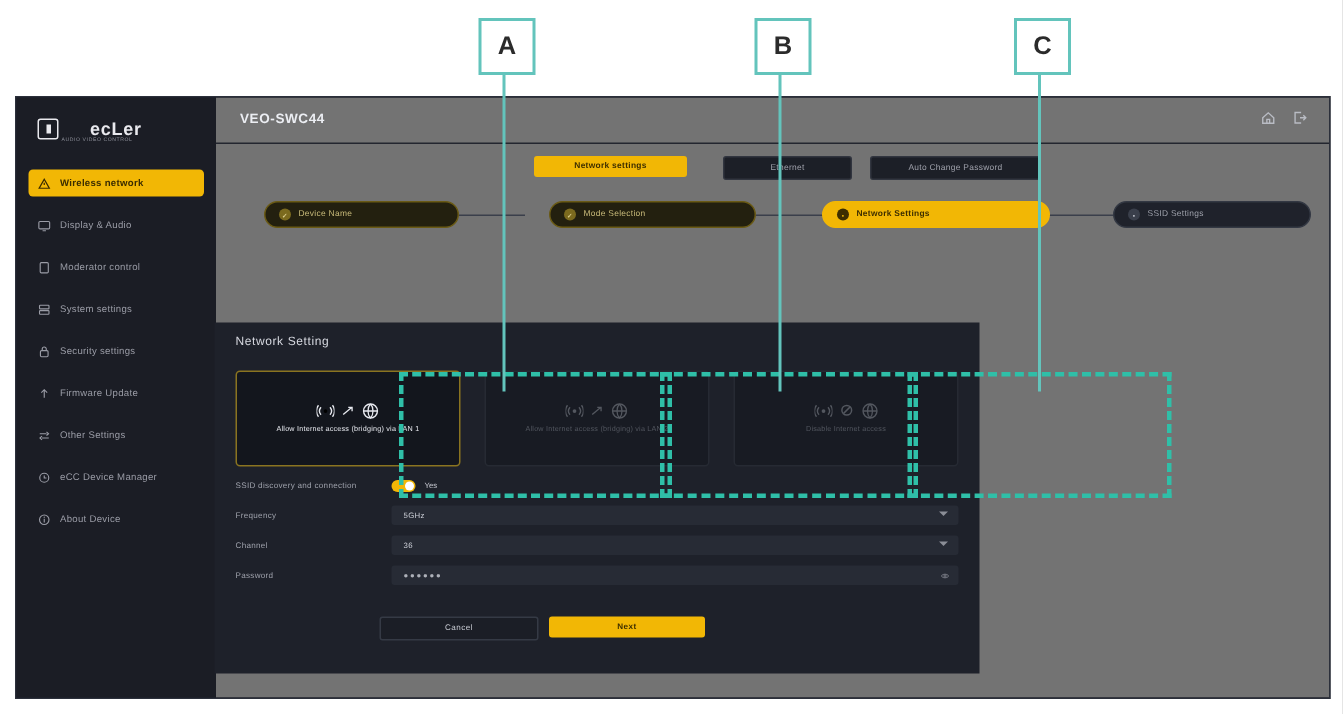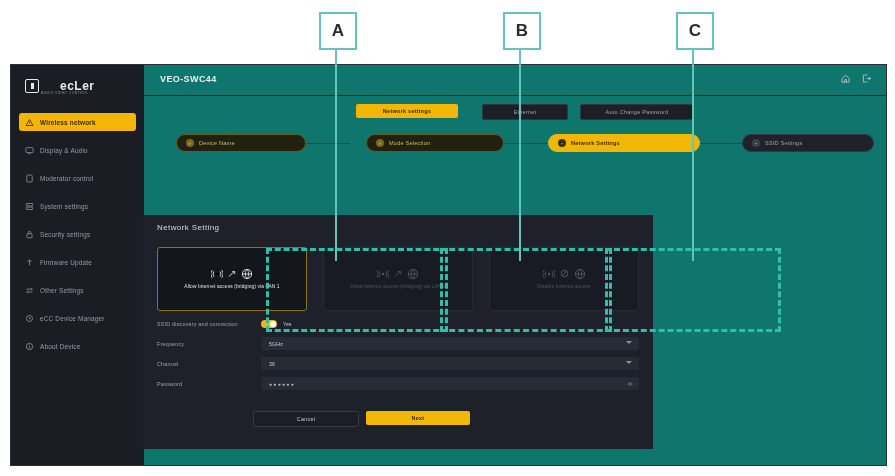--- a/index.html
+++ b/index.html
@@ -25,21 +25,21 @@
   .brand-sub{position:absolute;left:30px;top:26px;font-size:3.4px;letter-spacing:.4px;color:#8d8f99;}
 
   .nav{position:absolute;left:0;top:48px;width:100%;}
   .nav-item{display:flex;align-items:center;gap:6px;height:18px;margin:0 8px 10px 8px;padding:0 6px;
     border-radius:3px;color:#9a9ca6;font-size:6.4px;letter-spacing:.2px;white-space:nowrap;}
   .nav-item.active{background:#f2b705;color:#3a2c00;font-weight:700;}
   .nav-ico{width:9px;height:9px;flex:0 0 9px;display:flex;align-items:center;justify-content:center;}
   .nav-ico svg{width:9px;height:9px;display:block;}
 
   
-  .main{position:absolute;left:133px;top:0;right:0;bottom:0;background:#0f766e;}
+  .main{position:absolute;left:133px;top:0;right:0;bottom:0;background:#737373;}
   .topbar{position:relative;height:30px;border-bottom:1px solid #23262f;}
   .dev-title{position:absolute;left:16px;top:9px;font-size:9px;font-weight:700;color:#eceef3;letter-spacing:.4px;}
   .topicons{position:absolute;right:14px;top:8px;display:flex;gap:10px;}
   .topicons svg{width:11px;height:11px;display:block;}
 
   
   .tabs{position:relative;height:24px;margin-top:8px;}
   .tab{position:absolute;top:0;height:14px;line-height:14px;text-align:center;font-size:5.6px;
     border-radius:2px;color:#9fa1ab;letter-spacing:.2px;}
   .tab.active{background:#f2b705;color:#3d2e00;font-weight:700;}

